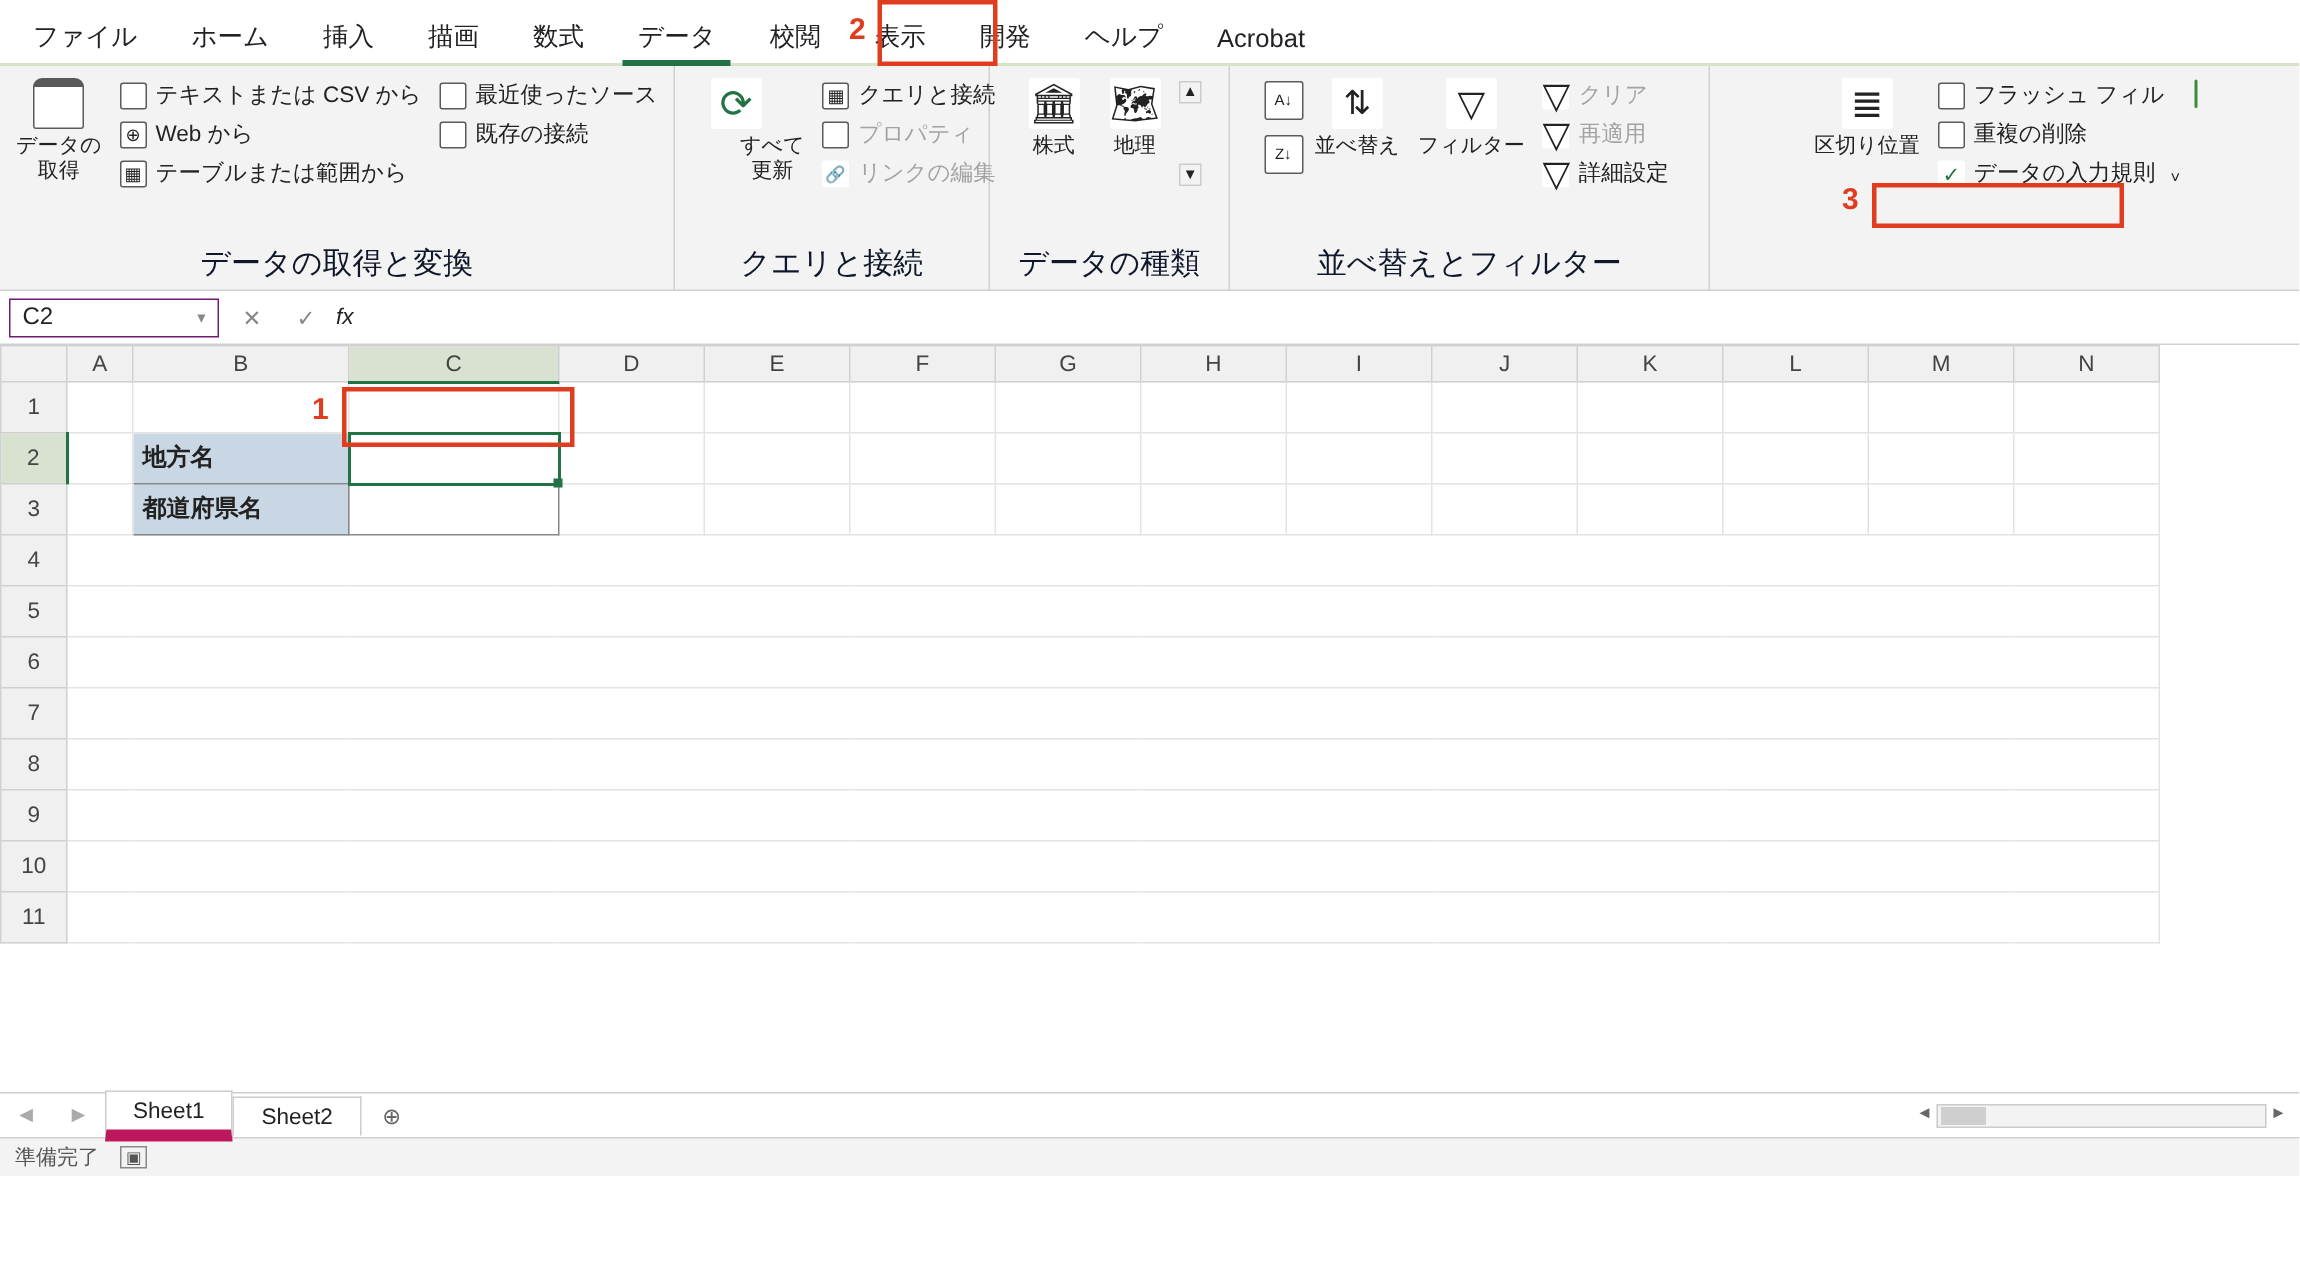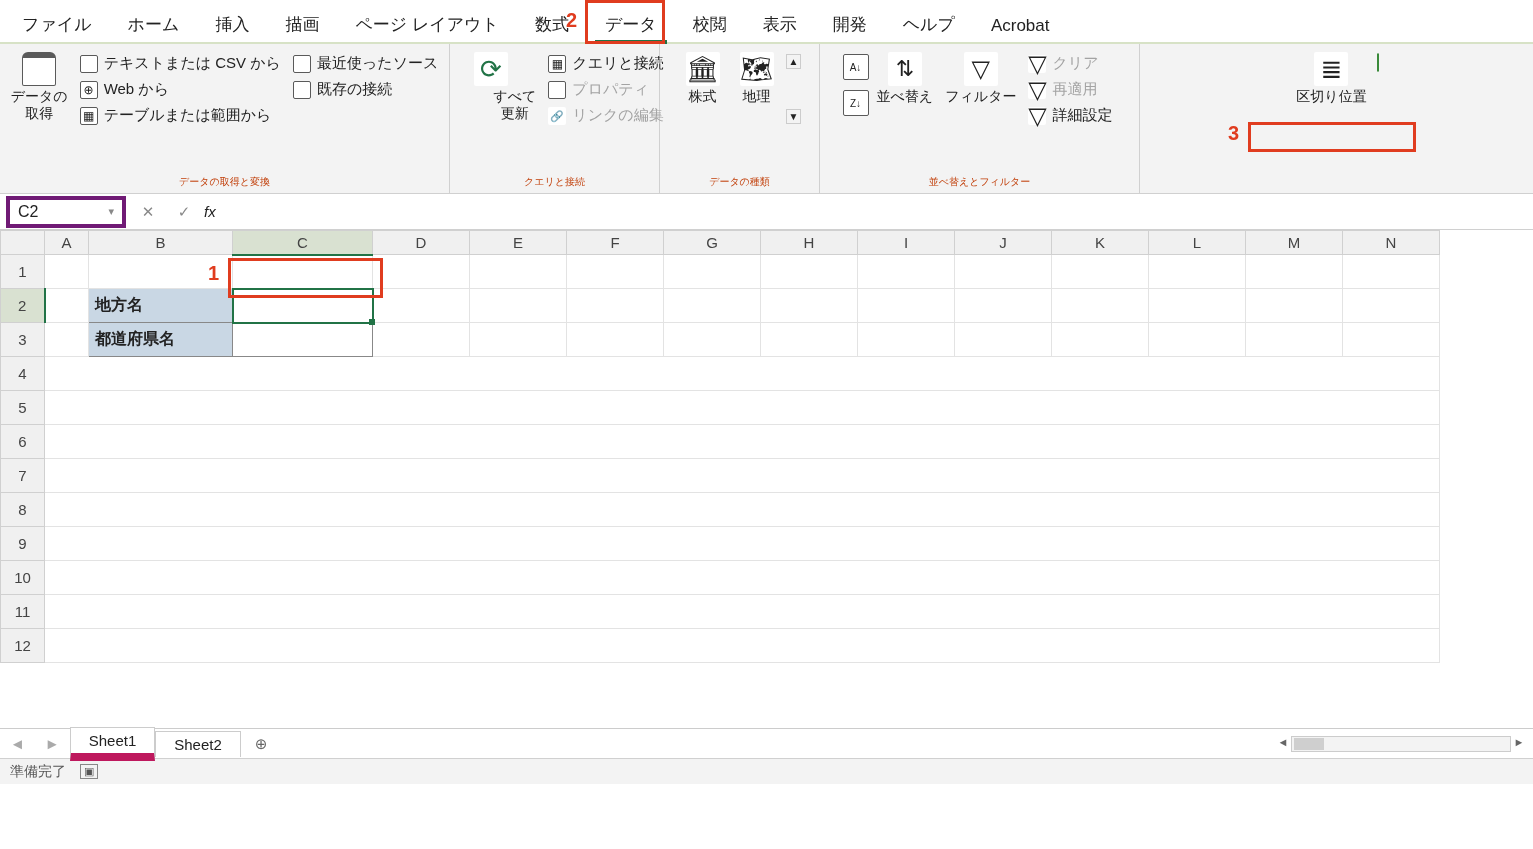--- a/index.html
+++ b/index.html
@@ -7,21 +7,21 @@
 
   
   .tabbar { display:flex; align-items:flex-end; height:44px; padding:0 4px; background:#fff; border-bottom:2px solid #d7e2c6; }
   .tab { padding:8px 18px 6px; font-size:17px; cursor:pointer; position:relative; }
   .tab.active::after { content:""; position:absolute; left:8px; right:8px; bottom:-2px; height:4px; background:#217346; }
 
   
   .ribbon { display:flex; height:150px; background:#f3f3f3; border-bottom:1px solid #d0d0d0; }
   .group { border-right:1px solid #d0d0d0; display:flex; flex-direction:column; align-items:center; padding:4px 8px 2px; }
   .group-body { flex:1; display:flex; align-items:flex-start; gap:4px; }
-  .group-label { font-size:10px; color:#c2410c; padding:2px 0; width:100%; text-align:center; }
+  .group-label { font-size:20px; color:#0f172a; padding:2px 0; width:100%; text-align:center; }
   .big-btn { display:flex; flex-direction:column; align-items:center; justify-content:center; min-width:50px; padding:4px 4px 0; gap:2px; cursor:pointer;}
   .big-btn .ico { width:34px; height:34px; }
   .big-btn .lbl { font-size:14px; text-align:center; line-height:1.2; }
   .small-col { display:flex; flex-direction:column; gap:3px; }
   .small-btn { display:flex; align-items:flex-end; gap:6px; padding:2px 4px; cursor:pointer; }
   .small-btn .ico { width:18px; height:18px; flex-shrink:0; }
   .small-btn .lbl { font-size:15px; white-space:nowrap; }
   .disabled .lbl { color:#a3a3a3; }
 
   
@@ -43,21 +43,21 @@
   .ico.map{border:none}
   .ico.map::after{content:"🗺";position:absolute;inset:0;display:flex;align-items:center;justify-content:center;font-size:26px;filter:grayscale(1);}
   .ico.split{border:none}
   .ico.split::after{content:"≣";position:absolute;inset:0;display:flex;align-items:center;justify-content:center;font-size:26px;}
   .ico.check{border:none}
   .ico.check::after{content:"✓";position:absolute;inset:0;display:flex;align-items:center;justify-content:center;font-size:14px;color:#217346;}
   .ico.small{width:18px;height:18px;}
 
   
   .fbar { display:flex; align-items:center; height:36px; border-bottom:1px solid #d0d0d0; background:#fff; }
-  .namebox { width:120px; border:4px solid #701a75; margin:4px 4px 4px 6px; padding:3px 8px; font-size:16px; display:flex; justify-content:space-between; align-items:center;}
+  .namebox { width:140px; border:1px solid #701a75; margin:4px 4px 4px 6px; padding:3px 8px; font-size:16px; display:flex; justify-content:space-between; align-items:center;}
   .namebox::after{content:"▾"; color:#888; font-size:11px;}
   .fx-btn { width:36px; text-align:center; color:#888; cursor:pointer; }
   .fx-label { font-style:italic; padding:0 2px; }
   .formula-input { flex:1; border:none; outline:none; font-size:16px; padding-left:6px;}
 
   
   .grid-wrap{position:relative; height:498px; overflow:hidden;}
   table.sheet { border-collapse:collapse; table-layout:fixed; }
   .colhead th, .rowhead { background:#f0f0f0; border:1px solid #d0d0d0; font-weight:normal; font-size:15px; color:#444; text-align:center; }
   .colhead th { height:24px; }
@@ -91,21 +91,20 @@
   .callnum{position:absolute;color:#e03c1f;font-weight:bold;font-size:20px;pointer-events:none;}
 </style>
 </head>
 <body>
 
 <div class="tabbar">
   <div class="tab">ファイル</div>
   <div class="tab">ホーム</div>
   <div class="tab">挿入</div>
   <div class="tab">描画</div>
-  <div class="tab">ページ レイアウト</div>
   <div class="tab">数式</div>
   <div class="tab active">データ</div>
   <div class="tab">校閲</div>
   <div class="tab">表示</div>
   <div class="tab">開発</div>
   <div class="tab">ヘルプ</div>
   <div class="tab">Acrobat</div>
 </div>
 
 <div class="callout" style="left:585px; top:0px; width:80px; height:44px;"></div>
@@ -221,20 +220,35 @@
       </div>
     </div>
     <div class="group-label">並べ替えとフィルター</div>
   </div>
 
   <div class="group" style="flex:1;border-right:none">
     <div class="group-body">
       <div class="big-btn">
         <span class="ico split"></span>
         <span class="lbl">区切り位置</span>
+      </div>
+      <div class="small-col" style="padding-top:4px">
+        <div class="small-btn">
+            <span class="ico small"></span>
+            <span class="lbl">フラッシュ フィル</span>
+          </div>
+        <div class="small-btn">
+            <span class="ico small"></span>
+            <span class="lbl">重複の削除</span>
+          </div>
+        <div class="small-btn">
+            <span class="ico small check" style="border:none"></span>
+            <span class="lbl">データの入力規則</span>
+            <span style="padding-left:4px;font-size:11px;">˅</span>
+          </div>
       </div>
       <div style="padding:6px 2px;"><span class="ico small" style="width:20px;height:20px;border-color:#3a8a3a"></span></div>
     </div>
   </div>
 </div>
 
 <div class="callout" style="left:1248px; top:122px; width:168px; height:30px;"></div>
 <span class="callnum" style="left:1228px; top:122px;">3</span>
 
 <div class="fbar">
@@ -342,24 +356,20 @@
           <td class="cell" colspan="14"></td>
         </tr>
   <tr>
           <th class="rowhead">10</th>
           <td class="cell" colspan="14"></td>
         </tr>
   <tr>
           <th class="rowhead">11</th>
           <td class="cell" colspan="14"></td>
         </tr>
-  <tr>
-          <th class="rowhead">12</th>
-          <td class="cell" colspan="14"></td>
-        </tr>
 </tbody>
     </table>
 
 <div class="callout" style="left:228px; top:28px; width:155px; height:40px;"></div>
 <span class="callnum" style="left:208px; top:32px;">1</span>
 </div>
 
 <div class="sheettabs">
   <span class="nav">◄</span>
   <span class="nav">►</span>

